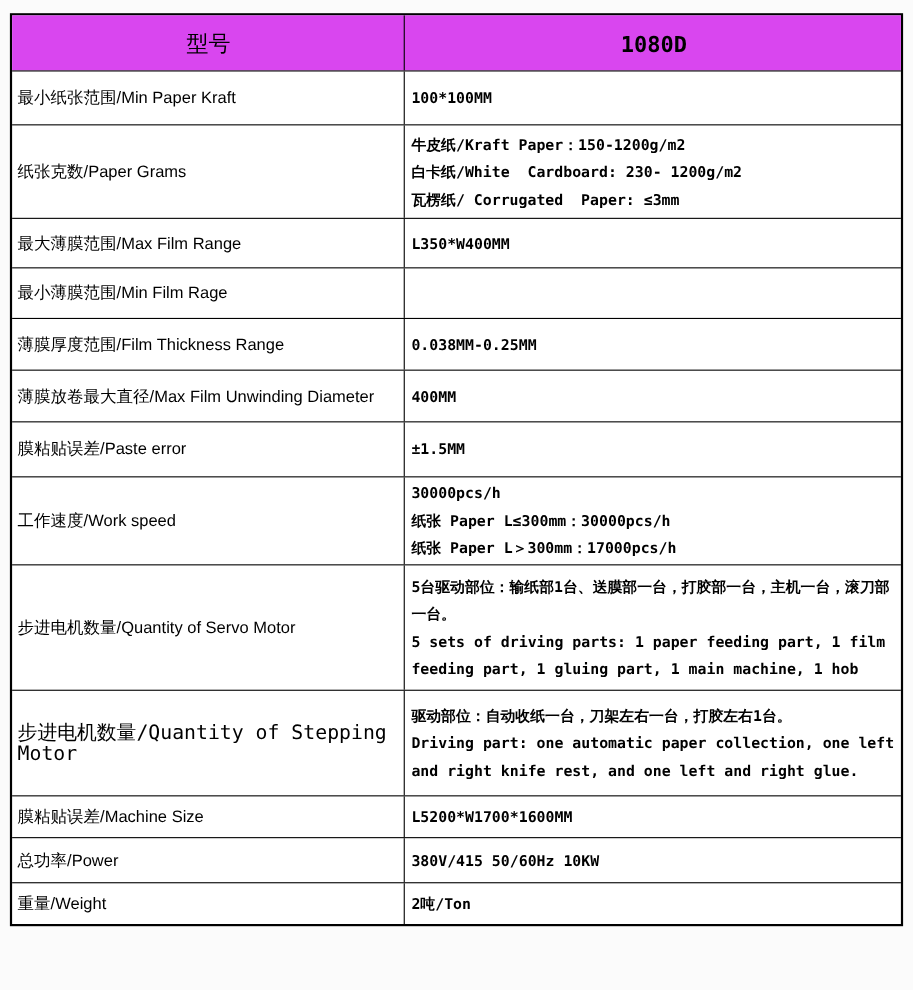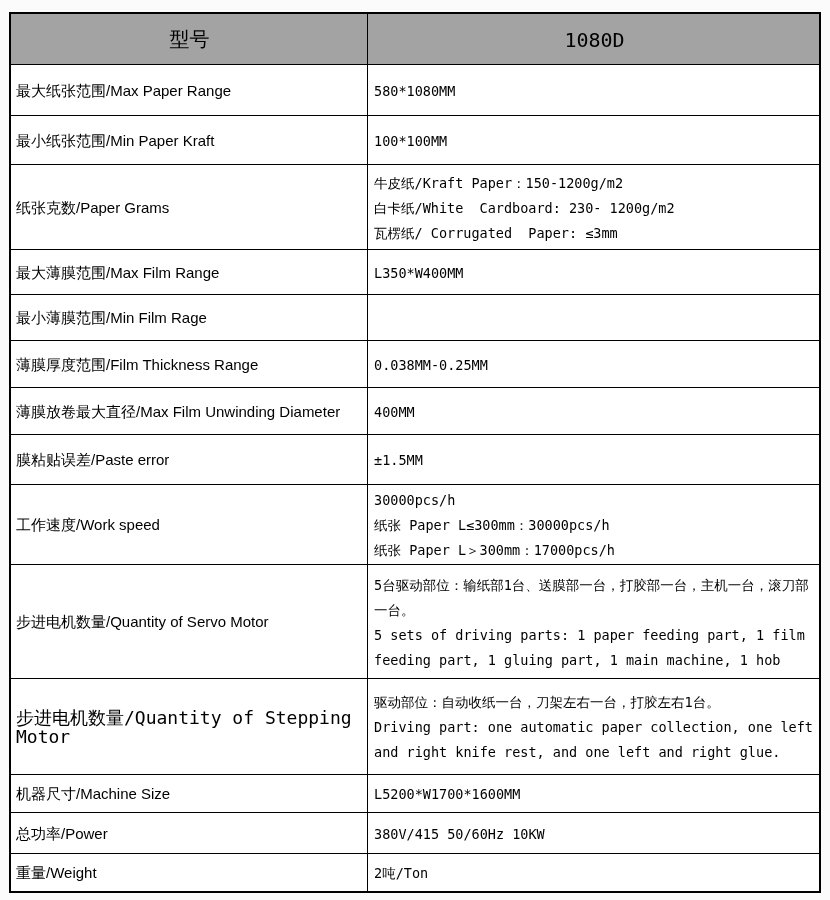--- a/index.html
+++ b/index.html
@@ -20,20 +20,21 @@
   .tr:first-child { border-top: none; }
   .td { display: flex; align-items: center; }
   .td.left {
     width: 357px;
     border-right: 1px solid #000;
     padding: 3px 4px 3px 5px;
   }
   .td.right {
     flex: 1;
     padding: 3px 4px 1px 6px;
+    font-weight: bold;
   }
   .header-row { background: #8497B0; }
   .header-cell {
     justify-content: center;
     font-family: "DejaVu Sans Mono", "Liberation Mono", monospace;
     font-size: 20px;
   }
   .label {
     font-size: 15px;
     line-height: 19px;
@@ -47,29 +48,25 @@
     font-size: 13.5px;
     line-height: 25px;
     white-space: pre-wrap;
   }
 </style>
 </head>
 <body style="background: rgb(251, 251, 251);">
 
 <div class="spec-table">
 
-  <div class="tr header-row" style="min-height: 50px; background: #a3a3a3;">
+  <div class="tr header-row" style="min-height: 50px; background: #d946ef;">
     <div class="td left header-cell">型号</div>
     <div class="td right header-cell">1080D</div>
   </div>
 
-  <div class="tr" style="min-height:51px">
-    <div class="td left label">最大纸张范围/Max Paper Range</div>
-    <div class="td right value">580*1080MM</div>
-  </div>
 
   <div class="tr" style="min-height:49px">
     <div class="td left label">最小纸张范围/Min Paper Kraft</div>
     <div class="td right value">100*100MM</div>
   </div>
 
   <div class="tr" style="min-height:85px">
     <div class="td left label">纸张克数/Paper Grams</div>
     <div class="td right value">牛皮纸/Kraft Paper：150-1200g/m2
 白卡纸/White  Cardboard: 230- 1200g/m2
@@ -113,21 +110,21 @@
 5 sets of driving parts: 1 paper feeding part, 1 film feeding part, 1 gluing part, 1 main machine, 1 hob</div>
   </div>
 
   <div class="tr" style="min-height:96px">
     <div class="td left label mono">步进电机数量/Quantity of Stepping Motor</div>
     <div class="td right value">驱动部位：自动收纸一台，刀架左右一台，打胶左右1台。
 Driving part: one automatic paper collection, one left and right knife rest, and one left and right glue.</div>
   </div>
 
   <div class="tr" style="min-height:38px">
-    <div class="td left label">机器尺寸/Machine Size</div>
+    <div class="td left label">膜粘贴误差/Machine Size</div>
     <div class="td right value">L5200*W1700*1600MM</div>
   </div>
 
   <div class="tr" style="min-height:41px">
     <div class="td left label">总功率/Power</div>
     <div class="td right value">380V/415 50/60Hz 10KW</div>
   </div>
 
   <div class="tr" style="min-height:38px">
     <div class="td left label">重量/Weight</div>

